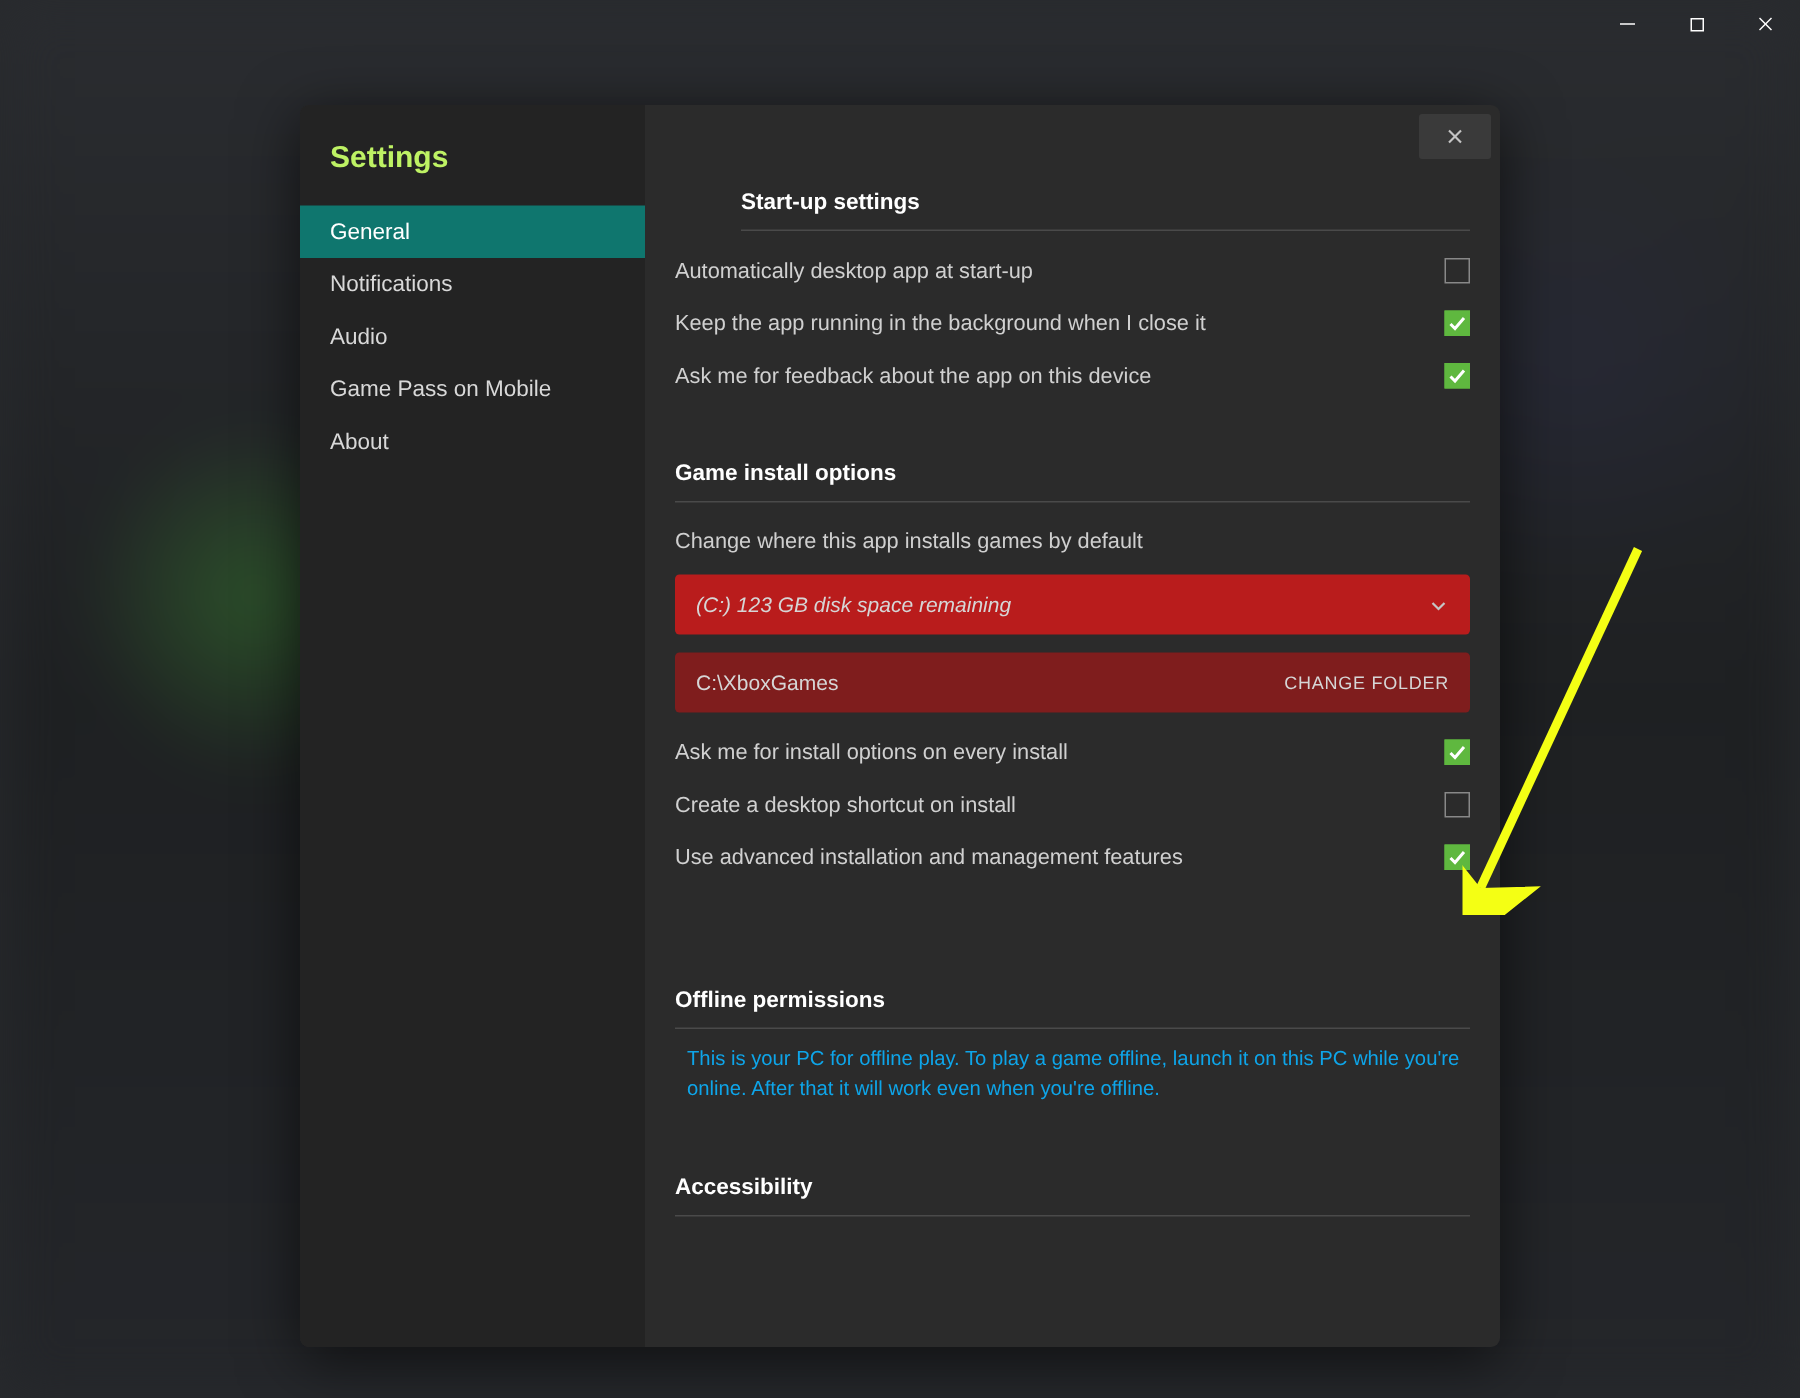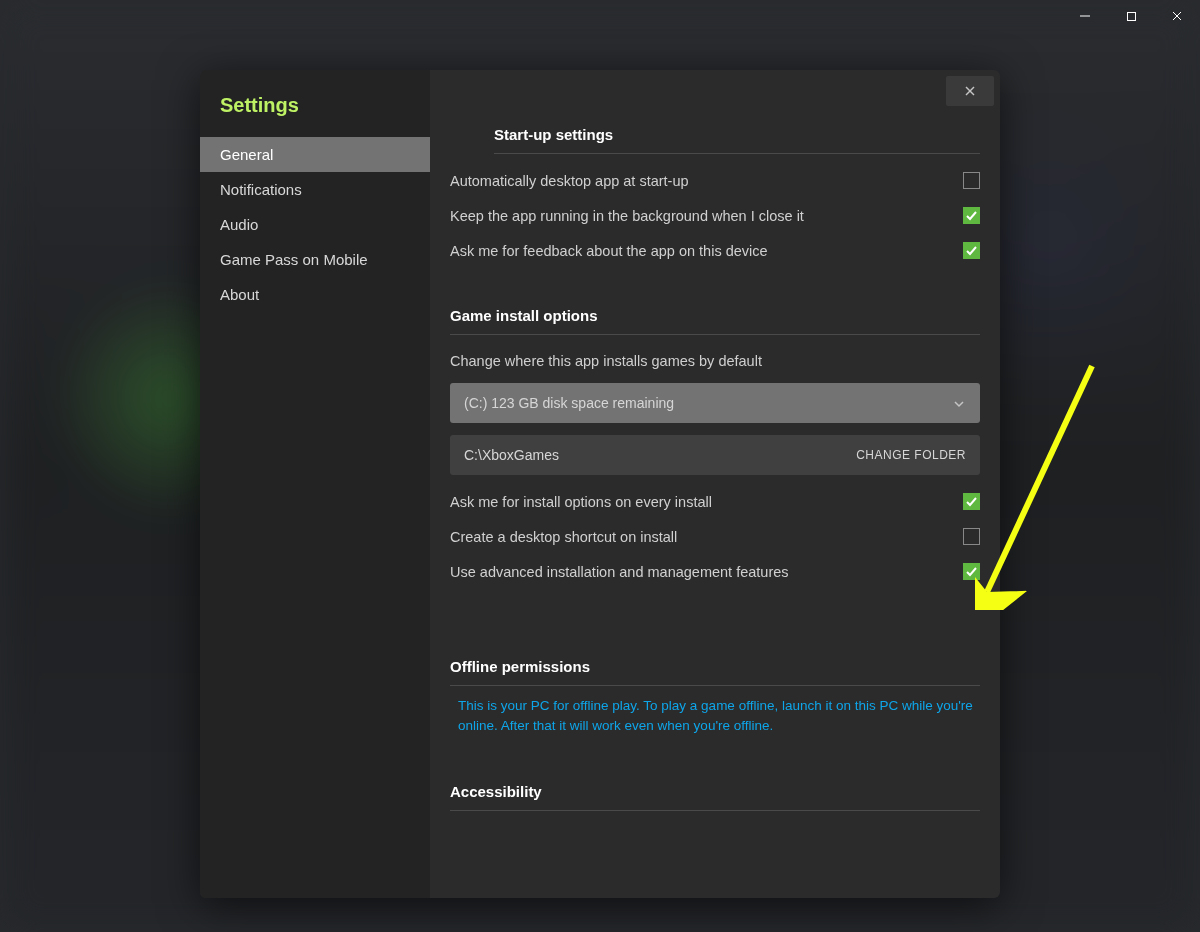--- a/index.html
+++ b/index.html
@@ -64,21 +64,21 @@
       font-size: 20px;
       padding: 6px 20px 20px 20px;
     }
     .nav-item {
       color: #d8d8d8;
       font-size: 15px;
       padding: 9px 20px;
       cursor: pointer;
     }
     .nav-item.active {
-      background: #737373;
+      background: #0f766e;
       color: #fff;
     }
     .content {
       flex: 1;
       position: relative;
       overflow-y: auto;
       padding: 0 20px 20px 20px;
     }
     .close-btn {
       position: absolute;
@@ -127,33 +127,34 @@
     }
     .checkbox.checked svg { display:block; }
     .checkbox svg { display:none; width:13px; height:13px; }
     .desc-text {
       color: #cfcfcf;
       font-size: 14.5px;
       margin-top: 18px;
     }
     .dropdown {
       margin-top: 14px;
-      background: #737373;
+      background: #b91c1c;
       border-radius: 3px;
       padding: 12px 14px;
       color: #d6d6d6;
       font-size: 14px;
       display: flex;
       align-items: flex-end;
       justify-content: space-between;
       cursor: pointer;
+      font-style: italic;
     }
     .folder-row {
       margin-top: 12px;
-      background: #404040;
+      background: #7f1d1d;
       border-radius: 3px;
       padding: 12px 14px;
       color: #d6d6d6;
       font-size: 14px;
       display: flex;
       align-items: center;
       justify-content: space-between;
     }
     .change-folder {
       color: #d6d6d6;

